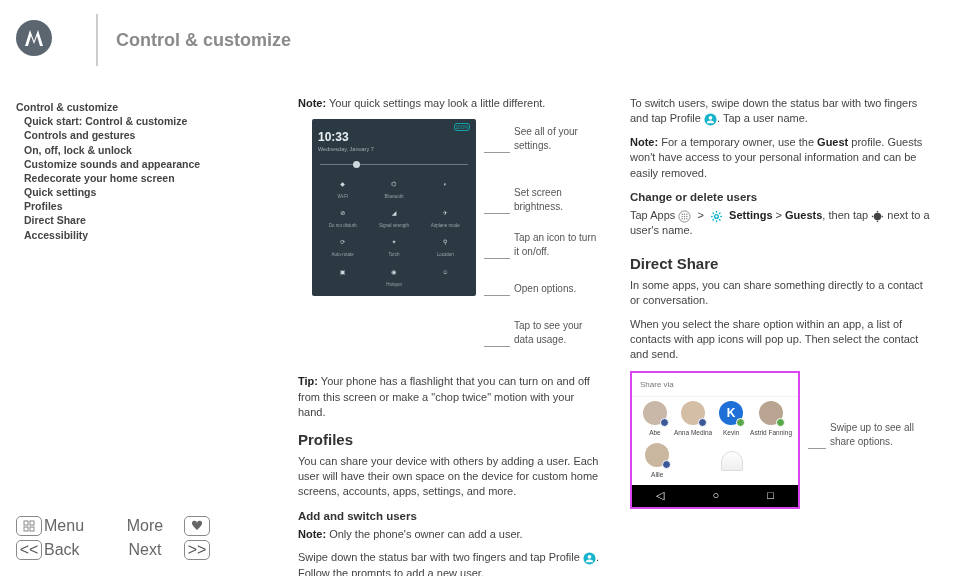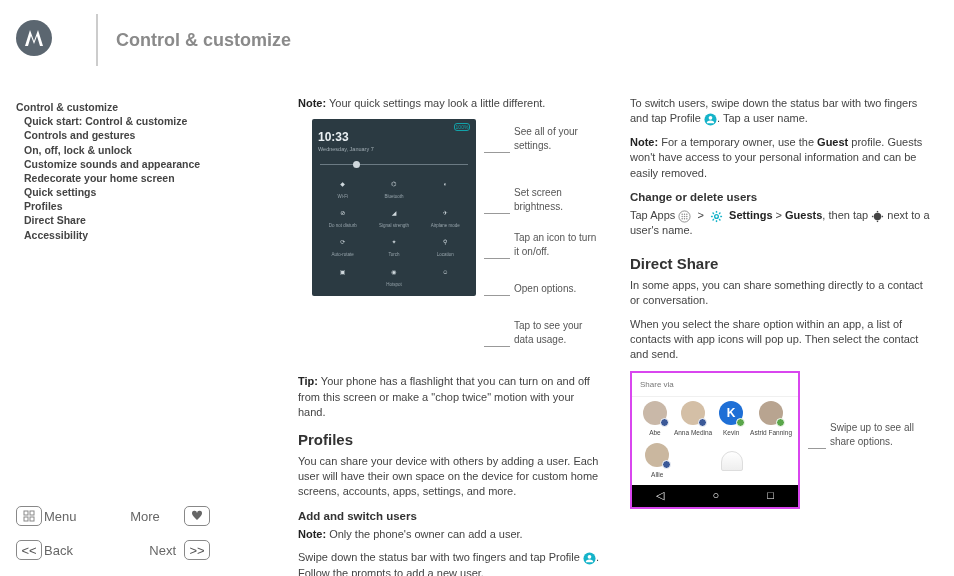--- a/index.html
+++ b/index.html
@@ -4,21 +4,21 @@
 <style>
   *{box-sizing:border-box;margin:0;padding:0}
   body{font-family:Arial,Helvetica,sans-serif;font-size:11px;color:#333;width:954px;height:576px;background:#fff;position:relative;overflow:hidden}
   .logo{position:absolute;left:16px;top:20px;width:36px;height:36px;border-radius:50%;background:#5b6670;display:flex;align-items:center;justify-content:center}
   .logo svg{width:24px;height:24px}
   .title-area{position:absolute;left:96px;top:14px;height:52px;border-left:2px solid #ccc;padding-left:18px;display:flex;align-items:center}
   .page-title{font-size:18px;font-weight:bold;color:#8a8a8a}
   .toc{position:absolute;left:16px;top:100px;width:256px;line-height:1.35;font-size:10.5px}
   .toc .root{font-weight:bold;color:#444}
   .toc .sub{font-weight:bold;color:#444;padding-left:8px}
-  .footer-nav{position:absolute;left:16px;bottom:16px;width:256px;display:grid;grid-template-columns:28px 70px 70px 28px;row-gap:14px;align-items:center;color:#666;font-size:13px}
+  .footer-nav{position:absolute;left:16px;bottom:16px;width:256px;display:grid;grid-template-columns:28px 70px 70px 28px;row-gap:4px;align-items:center;color:#666;font-size:16px}
   .nav-btn{width:26px;height:20px;border:1.2px solid #888;border-radius:5px;display:flex;align-items:center;justify-content:center;color:#555;background:#fff}
   .cols{position:absolute;left:298px;top:96px;right:20px;bottom:20px;display:grid;grid-template-columns:1fr 1fr;column-gap:28px}
   .col{font-size:11px;line-height:1.4;color:#444}
   .col p{margin-bottom:8px}
   .h2{font-size:15px;font-weight:bold;color:#333;margin:6px 0 4px}
   .h3{font-size:11.5px;font-weight:bold;color:#333;margin:6px 0 3px}
   .b{font-weight:bold;color:#222}
   .icon-inline{display:inline-flex;vertical-align:middle;width:13px;height:13px;align-items:center;justify-content:center}
   .phone-fig{display:flex;align-items:flex-start;margin:6px 0 10px}
   .phone-qs{width:164px;background:#2b3a42;border-radius:2px;padding:6px;color:#b8c4cb;font-size:6px;position:relative}
@@ -88,21 +88,21 @@
   <div style="text-align:center;padding-right:8px">More</div>
   <div class="nav-btn">
       <svg width="12" height="12" viewBox="0 0 12 12">
         <path d="M6 10 C3 7 1 5 1 3.5 A2 2 0 0 1 6 3 A2 2 0 0 1 11 3.5 C11 5 9 7 6 10Z" fill="#666"></path>
       </svg>
     </div>
   <div class="nav-btn">
       <span>&lt;&lt;</span>
     </div>
   <div>Back</div>
-  <div style="text-align:right;padding-right:8px">Next</div>
+  <div style="text-align:center;padding-right:8px">Next</div>
   <div class="nav-btn">
       <span>&gt;&gt;</span>
     </div>
 </div>
 
 <div class="cols">
 
   <div class="col">
     <p><span class="b">Note:</span><span> Your quick settings may look a little different.</span></p>
 

